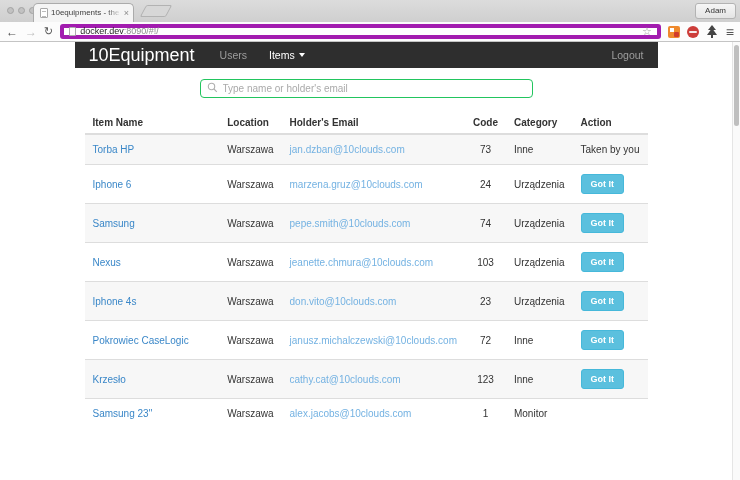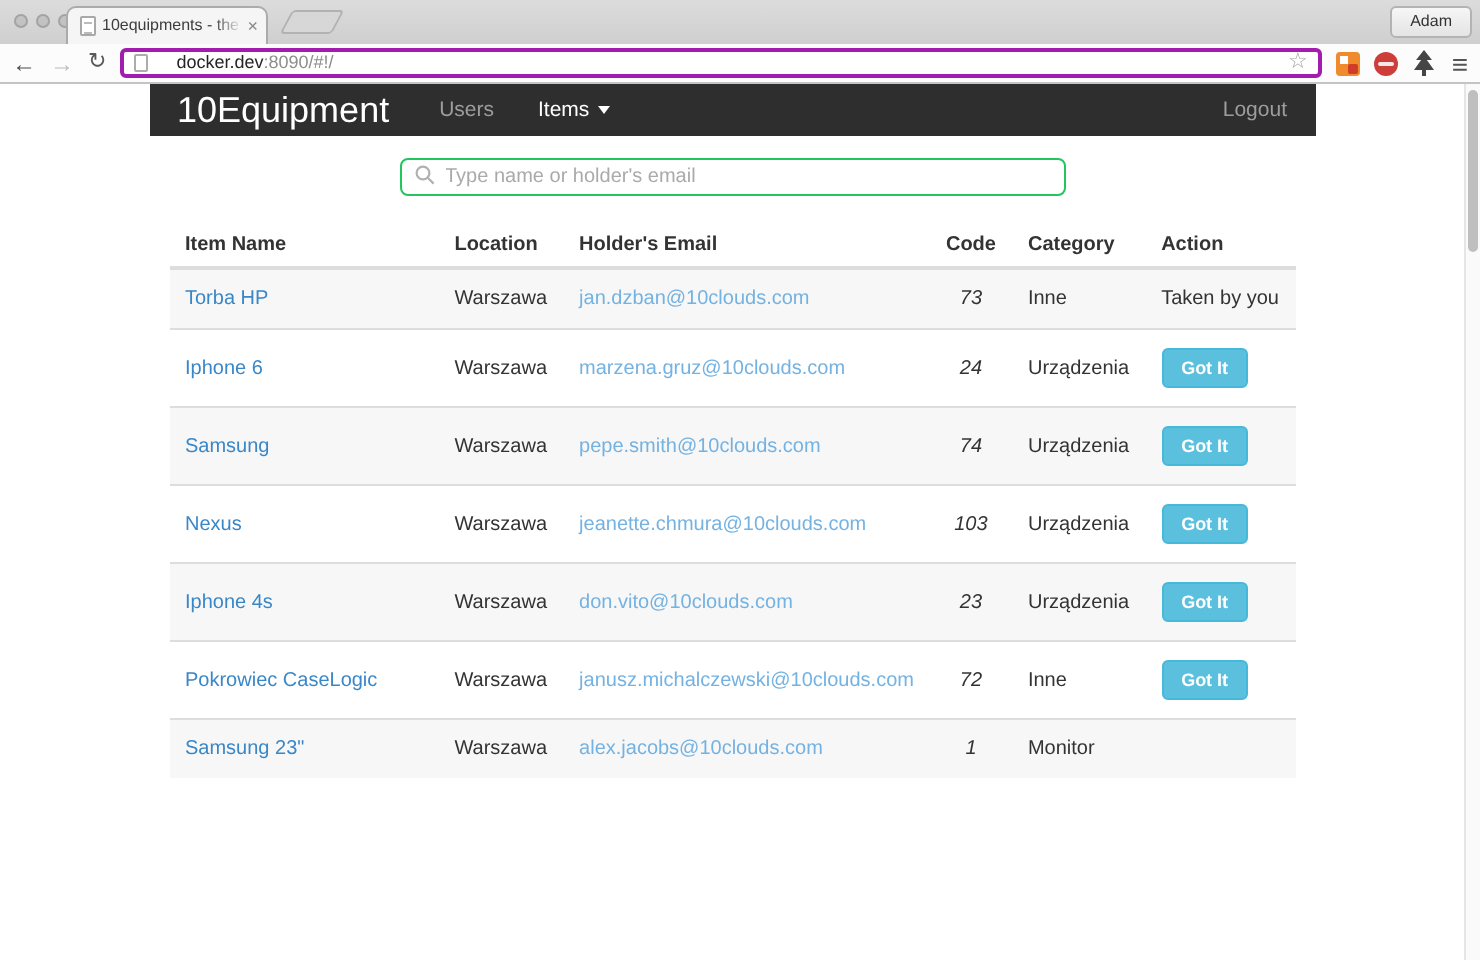--- a/index.html
+++ b/index.html
@@ -58,22 +58,22 @@
 
   
   .toolbar {
     height: 20px; background: #fcfcfc; border-bottom: 1px solid #c4c4c4;
     display: flex; align-items: center; padding: 0 6px; gap: 7px;
   }
   .nav-arrow { font-size: 12px; line-height: 12px; color: #4d4d4d; }
   .nav-arrow.disabled { color: #bdbdbd; }
   .reload-icon { font-size: 11px; line-height: 11px; color: #595959; }
   .omnibox {
-    flex: 1; height: 15px; background: #fff; border: 2px solid #a21caf;
-    border-radius: 3px; display: flex; align-items: center; padding: 0 5px; gap: 14px;
+    flex: 1; height: 15px; background: #fff; border: 4px solid #a21caf;
+    border-radius: 3px; display: flex; align-items: center; padding: 0 5px; gap: 4px;
   }
   .page-icon {
     width: 7px; height: 9px; background: #fff; border: 1px solid #adadad;
     border-radius: 1px; flex: 0 0 auto;
   }
   .url-text { font-size: 9px; line-height: 9px; white-space: nowrap; }
   .url-host { color: #262626; }
   .url-rest { color: #8d8d8d; }
   .star-icon { margin-left: auto; font-size: 11px; line-height: 11px; color: #a2a2a2; }
   .ext-icon { flex: 0 0 auto; cursor: pointer; }
@@ -157,21 +157,21 @@
     padding: 6px 8px 5px; border-bottom: 2px solid var(--table-border, #ddd);
     white-space: nowrap;
   }
   .items-table td {
     padding: 9px 8px; border-top: 1px solid var(--table-border, #ddd);
     vertical-align: middle; white-space: nowrap;
   }
   .items-table tbody tr:first-child td { border-top: none; }
   .items-table tbody tr:nth-child(odd) { background: var(--row-stripe, #f7f7f7); }
   .items-table th.col-code { text-align: left; }
-  .items-table td.col-code { text-align: center; font-style: italic; }
+  .items-table td.col-code { text-align: center; }
   .item-link { color: var(--link-blue, #3a87c8); text-decoration: none; cursor: pointer; }
   .email-link { color: var(--email-blue, #74b2e2); text-decoration: none; cursor: pointer; }
   .got-it-btn {
     background: var(--button-bg, #5bc0de); border: 1px solid var(--button-border, #46b8da);
     color: #fff; font-size: 9px; font-weight: bold; padding: 4px 9px;
     border-radius: 3px; cursor: pointer;
     font-family: "Liberation Sans", "DejaVu Sans", sans-serif;
   }
   .taken-label { color: #333; }
 </style>
@@ -305,20 +305,28 @@
 
   <tr>
     <td><a class="item-link">Pokrowiec CaseLogic</a></td>
     <td>Warszawa</td>
     <td><a class="email-link">janusz.michalczewski@10clouds.com</a></td>
     <td class="col-code">72</td>
     <td>Inne</td>
     <td><button class="got-it-btn">Got It</button></td>
   </tr>
 
+  <tr>
+    <td><a class="item-link">Krzesło</a></td>
+    <td>Warszawa</td>
+    <td><a class="email-link">cathy.cat@10clouds.com</a></td>
+    <td class="col-code">123</td>
+    <td>Inne</td>
+    <td><button class="got-it-btn">Got It</button></td>
+  </tr>
 
   <tr>
     <td><a class="item-link">Samsung 23"</a></td>
     <td>Warszawa</td>
     <td><a class="email-link">alex.jacobs@10clouds.com</a></td>
     <td class="col-code">1</td>
     <td>Monitor</td>
     <td></td>
   </tr>
 </tbody>

